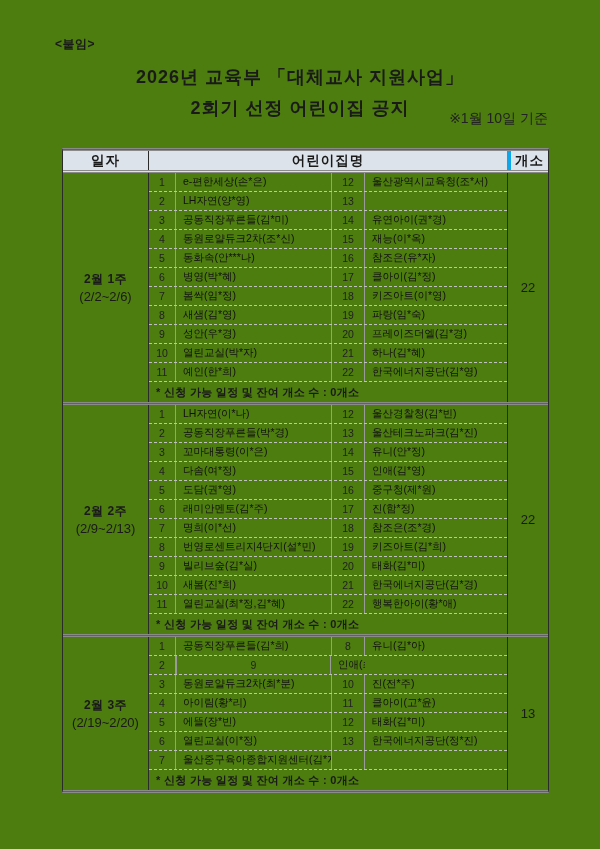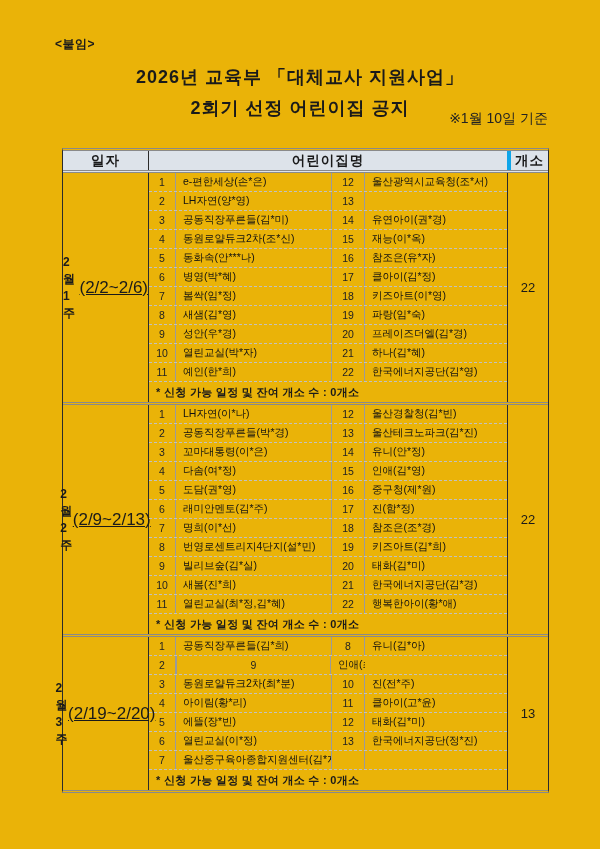--- a/index.html
+++ b/index.html
@@ -1,20 +1,20 @@
 <!DOCTYPE html>
 <html><head>
 <meta charset="utf-8">
 <style>
   * { margin:0; padding:0; box-sizing:border-box; }
   html,body { background:#ffffff; }
   .page {
     position:relative;
     width:600px; height:849px;
-    background:#eab308;
+    background:#4d7c0f;
     font-family:"Liberation Sans","DejaVu Sans",sans-serif;
     color:#1a1a1a;
     overflow:hidden;
   }
   .attachment {
     position:absolute; left:55px; top:36px;
     font-size:12px; font-weight:bold; letter-spacing:0.5px;
   }
   .title-block {
     position:absolute; left:0; top:62px; width:600px;
@@ -46,25 +46,25 @@
     font-weight:bold; font-size:13.5px; letter-spacing:1px;
   }
   .thead .h-date { border-right:1px solid #2b2b2b; }
   .thead .h-count { border-left:4px solid #0ea5e9; }
   .group {
     display:grid; grid-template-columns:86px 1fr 41px;
   }
   .group + .group { border-top:3px double #8a8a8a; }
   .date-cell {
     border-right:1px solid #2b2b2b;
-    display:flex; justify-content:center; align-items:center;
+    display:flex; flex-direction:column; justify-content:center; align-items:center;
     font-size:12px; line-height:17px;
   }
   .date-week { font-weight:bold; letter-spacing:0.5px; }
-  .date-range { font-size:17px;text-decoration:underline; }
+  .date-range { font-size:13px; }
   .count-cell {
     border-left:1px solid #2b2b2b;
     display:flex; align-items:center; justify-content:center;
     font-size:13px;
   }
   .names-cell { display:flex; flex-direction:column; }
   .pair-row {
     display:grid; grid-template-columns:27px 155px 34px 1fr;
     height:19px; flex:0 0 19px;
     border-bottom:1px dashed #c0c0c0;

